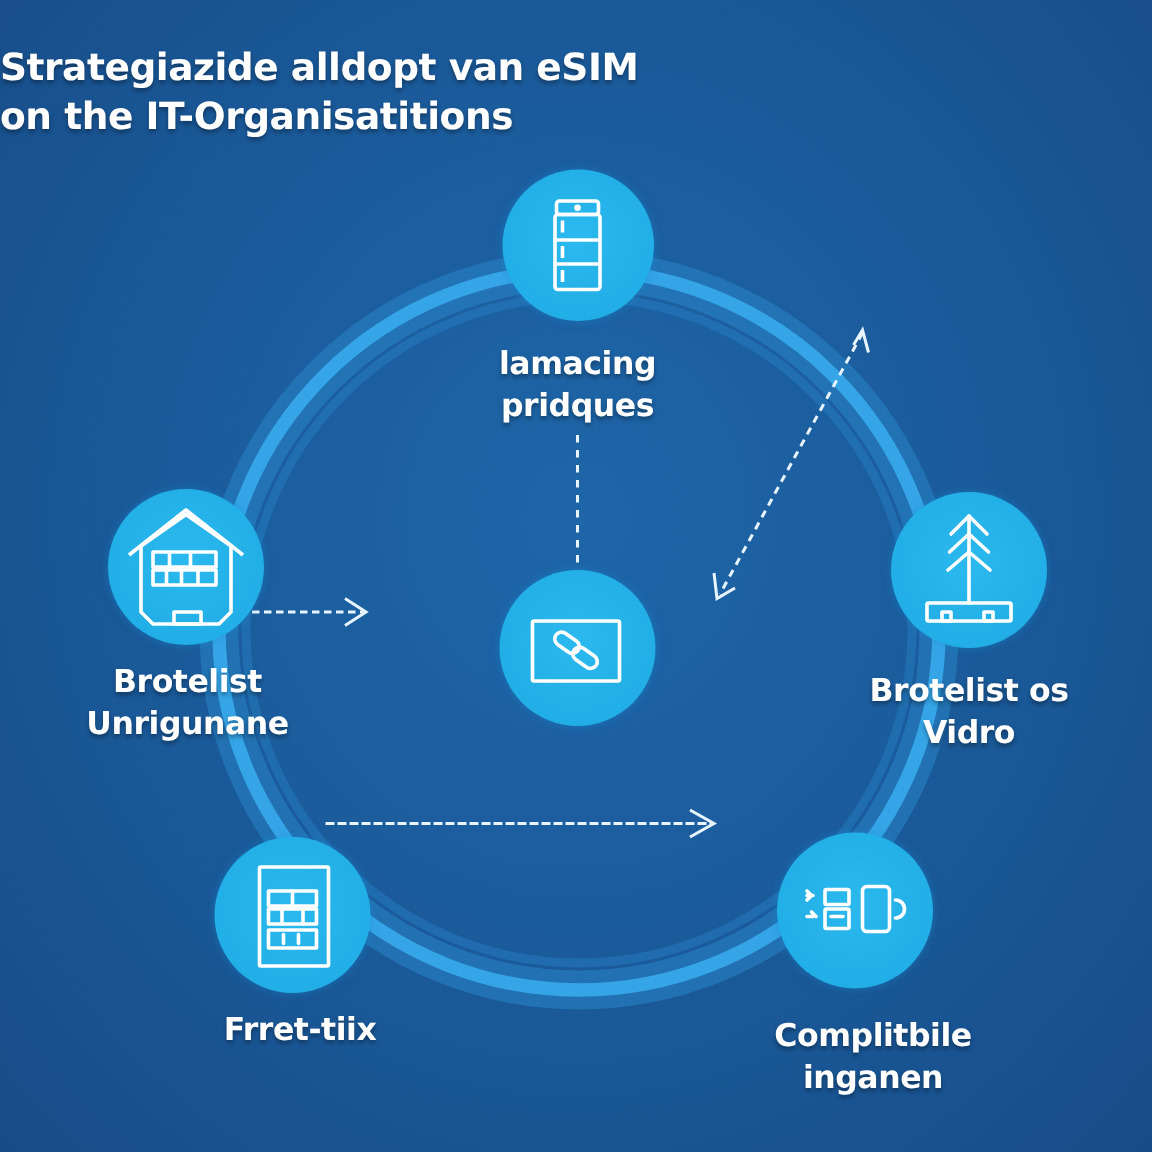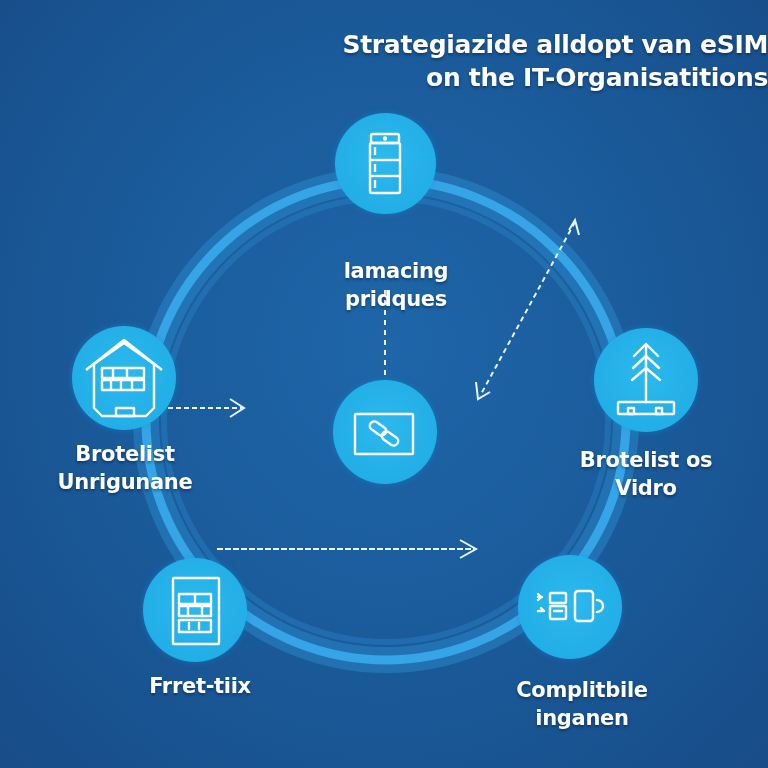--- a/index.html
+++ b/index.html
@@ -3,21 +3,21 @@
 <meta charset="utf-8">
 <style>
   html, body { margin:0; padding:0; }
   body {
     width:768px; height:768px; overflow:hidden; position:relative;
     background: radial-gradient(ellipse at 50% 45%, #1e66a8 0%, #1b5c9c 45%, #174c88 100%);
     font-family: "DejaVu Sans", "Liberation Sans", sans-serif;
     color:#ffffff;
   }
   .title {
-    position:absolute; left:0; top:28px; width:768px; text-align:right;
+    position:absolute; left:0; top:28px; width:768px; text-align:left;
     font-weight:bold; font-size:25px; line-height:33px; color:#ffffff;
     text-shadow: 0 2px 3px rgba(0,0,0,0.35);
     letter-spacing:-0.3px;
   }
   svg.diagram { position:absolute; left:0; top:0; }
   .node-circle {
     position:absolute; border-radius:50%;
     background: radial-gradient(circle at 50% 45%, #2bb9ee 0%, #22aee6 70%, #1ea3de 100%);
     box-shadow: 0 0 6px rgba(20,140,210,0.5);
   }
@@ -75,21 +75,21 @@
       <rect x="35" y="30" width="30" height="50" rx="2"></rect>
       <line x1="35" y1="47" x2="65" y2="47"></line>
       <line x1="35" y1="63" x2="65" y2="63"></line>
       <line x1="40" y1="34" x2="40" y2="42"></line>
       <line x1="40" y1="51" x2="40" y2="59"></line>
       <line x1="40" y1="67" x2="40" y2="75"></line>
       <circle cx="50" cy="25.5" r="1" fill="#ffffff"></circle>
     </g>
   </svg>
 </div>
-<div class="label" style="left:296px; top:228px; width:200px;margin-top:29px;">
+<div class="label" style="left:285px; top:228px; width:200px;">
   <span>lamacing</span>
   <span>pridques</span>
 </div>
 
 <div class="node-circle" style="left:72px; top:326px; width:104px; height:104px;">
   <svg class="node-icon" viewBox="0 0 104 104">
     <g fill="none" stroke="#ffffff" stroke-width="2.4" stroke-linejoin="round">
       <polyline points="14,44 52,14 90,44"></polyline>
       <polygon points="22,38 52,17 82,38 82,82 74,90 30,90 22,82"></polygon>
       <rect x="30" y="42" width="42" height="10"></rect>

